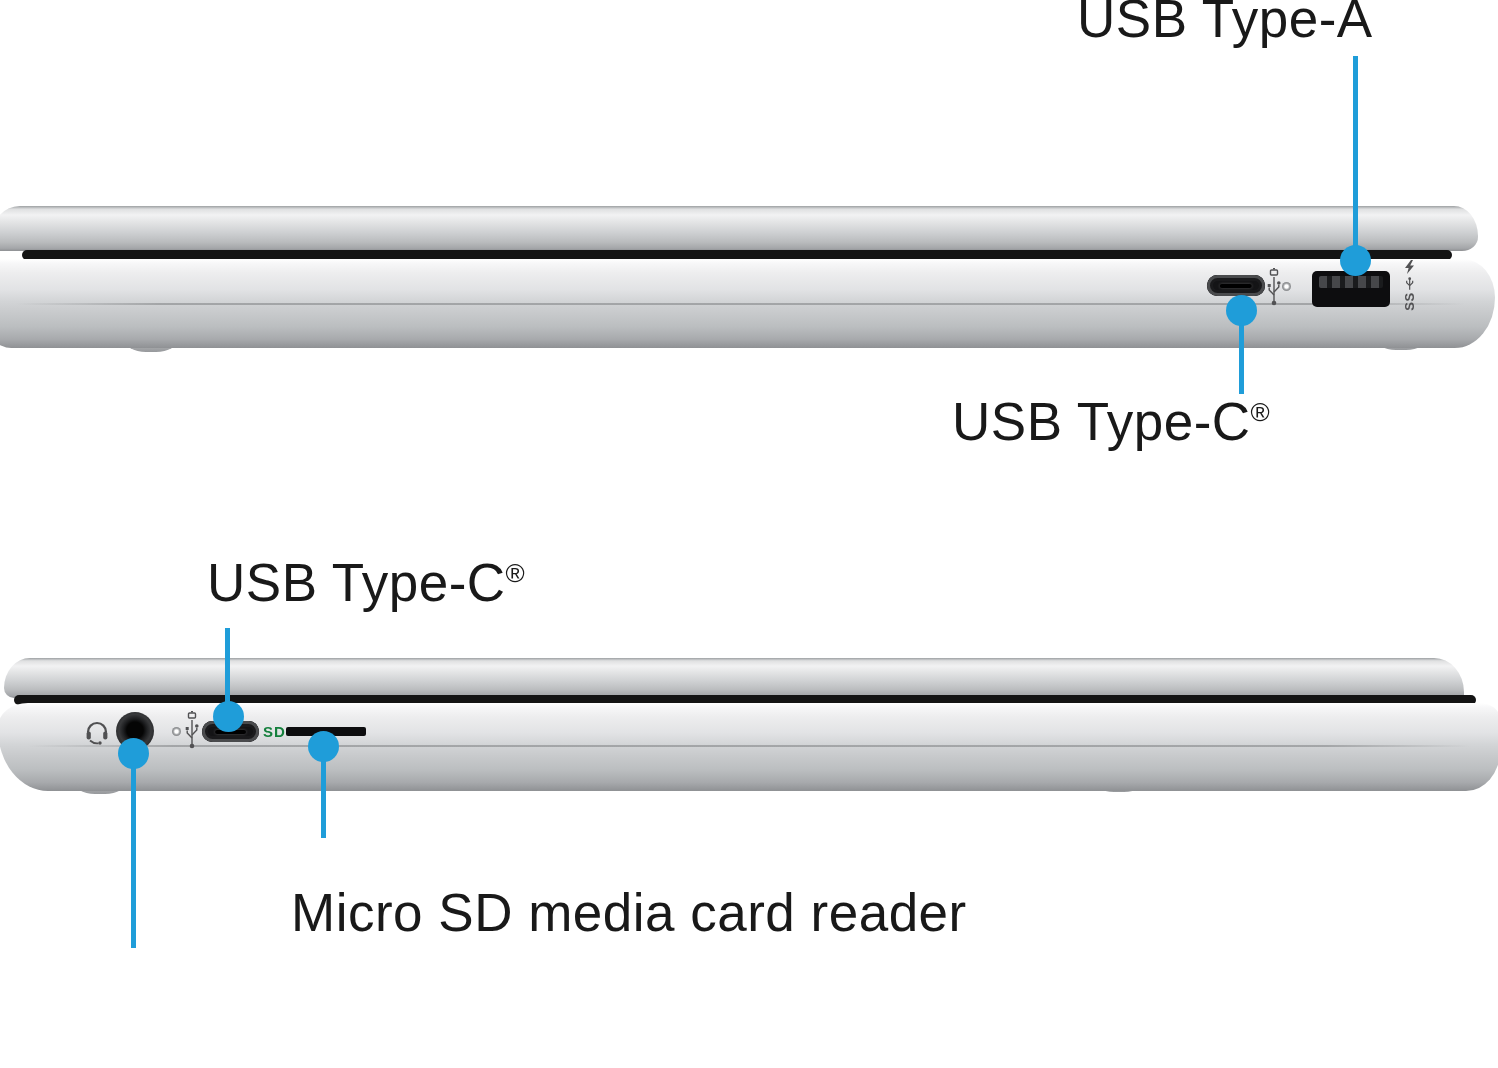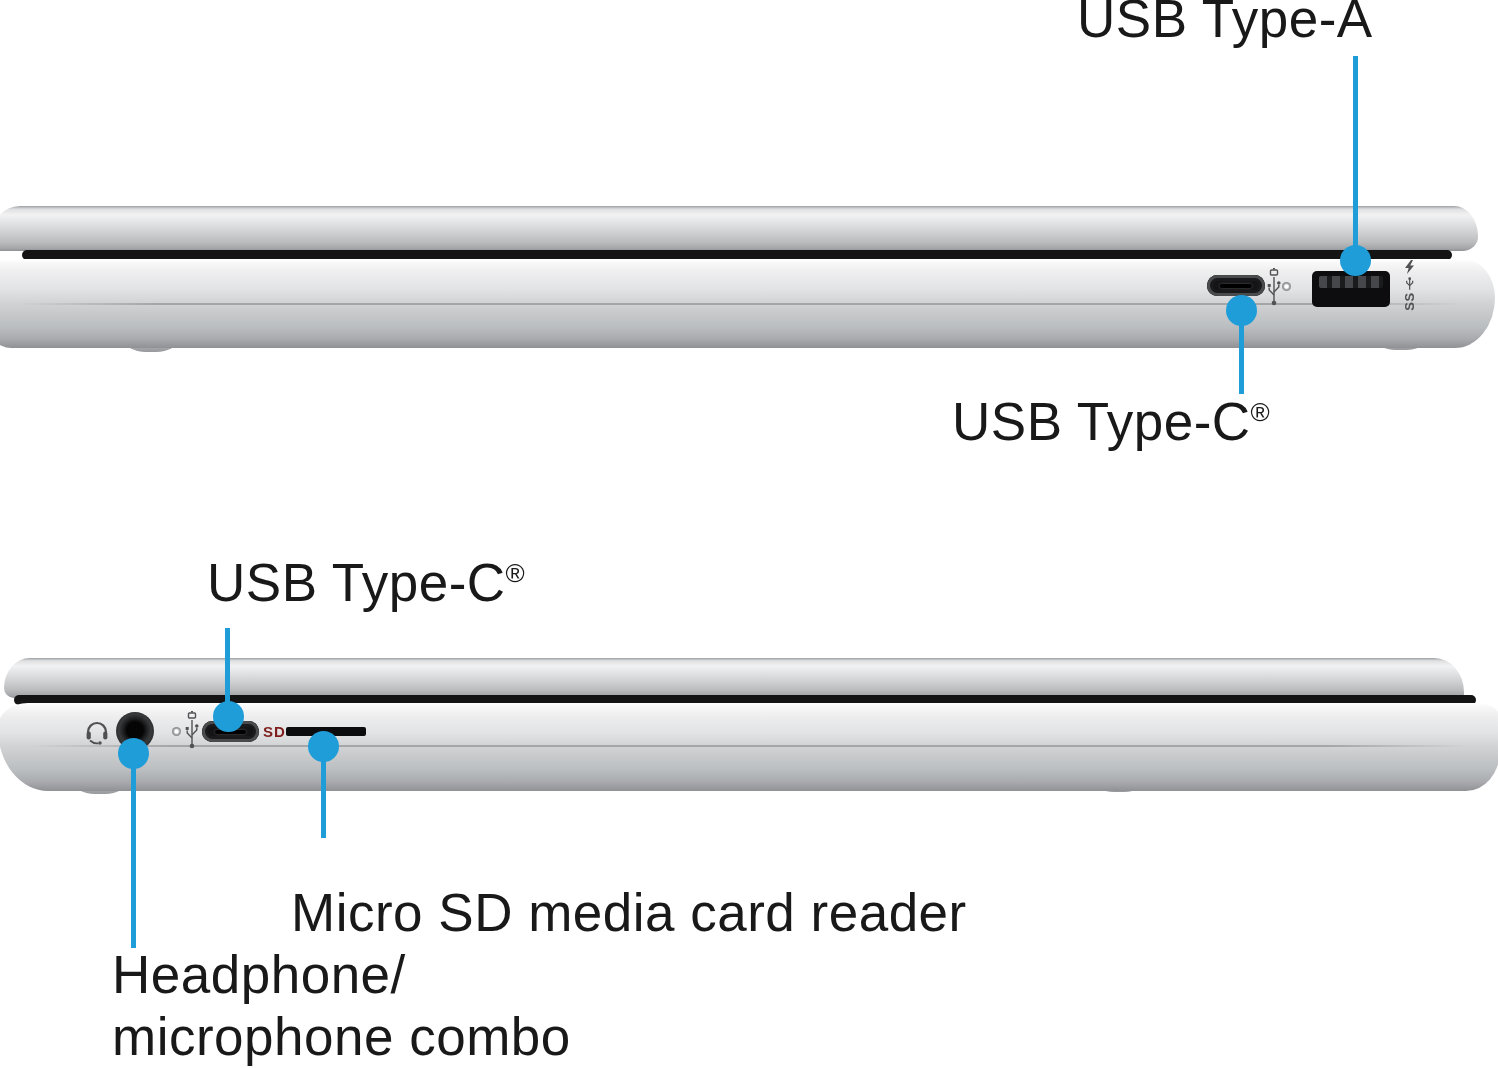--- a/index.html
+++ b/index.html
@@ -48,21 +48,21 @@
   }
   .jack{
     position:absolute;width:38px;height:38px;border-radius:50%;z-index:3;
     background:radial-gradient(circle at 50% 48%,#050505 0 30%,#1c1d1f 42%,#38393b 58%,#242527 80%,#414244 100%);
   }
   .led{
     position:absolute;width:9px;height:9px;border-radius:50%;z-index:3;
     background:radial-gradient(circle,#ffffff 0 25%,#9fa1a3 50%,#606264 100%);
   }
   .sd-slot{position:absolute;width:80px;height:9px;background:#0c0c0e;border-radius:2px;z-index:3;}
-  .sd-text{position:absolute;font-size:15px;letter-spacing:1px;color:#7f1d1d;z-index:3;font-weight:bold;}
+  .sd-text{position:absolute;font-size:15px;letter-spacing:1px;color:#15803d;z-index:3;font-weight:bold;}
   .pictogram{position:absolute;z-index:3;}
   .ss-mark{position:absolute;z-index:3;display:flex;flex-direction:column;align-items:center;width:22px;}
   .ss-rot{display:flex;align-items:center;gap:2px;transform:rotate(-90deg);margin-top:12px;}
   .ss-txt{font-size:13px;font-weight:bold;color:#525254;letter-spacing:.5px;}
 </style>
 </head>
 <body>
 
 <div class="scene" style="--callout: #1f9dd9; --label-text: #191919;">
 
@@ -177,18 +177,17 @@
 
     <div class="co-dot" style="left:308px;top:731px;"></div>
     <div class="co-line" style="left:321px;top:748px;height:90px;"></div>
     <div class="label" style="left:291px;top:844px;margin-top:38px;">
       <span>Micro SD media card reader</span>
     </div>
 
     <div class="co-dot" style="left:118px;top:738px;"></div>
     <div class="co-line" style="left:131px;top:755px;height:193px;"></div>
     <div class="label" style="left:112px;top:944px;">
-      <span>Headphone/</span><br>
-      <span>microphone combo</span>
+      <br>
     </div>
   </section>
 
 </div>
 
 </body></html>

